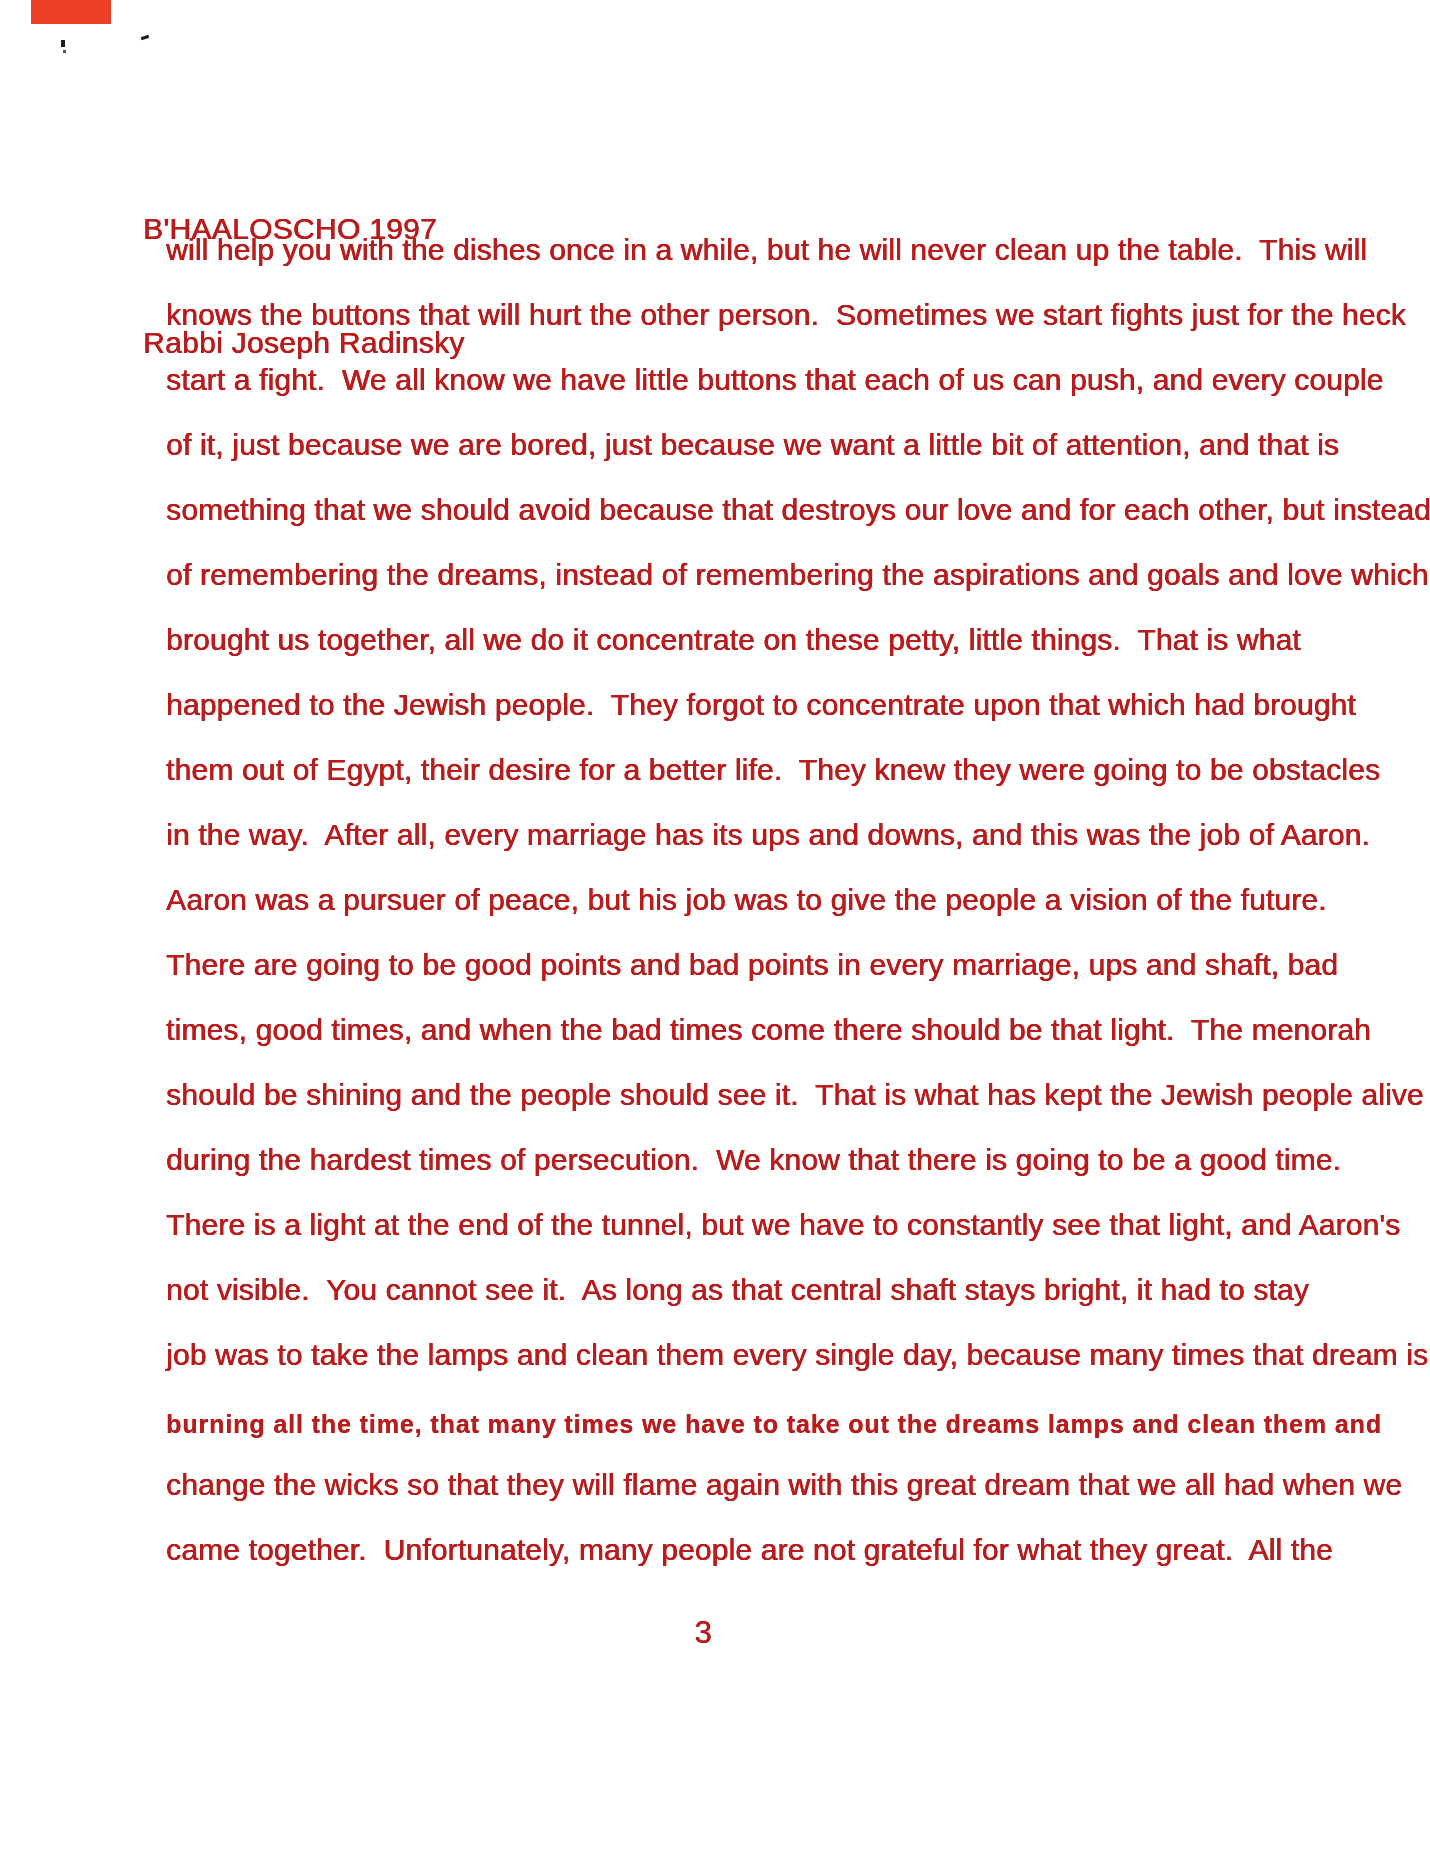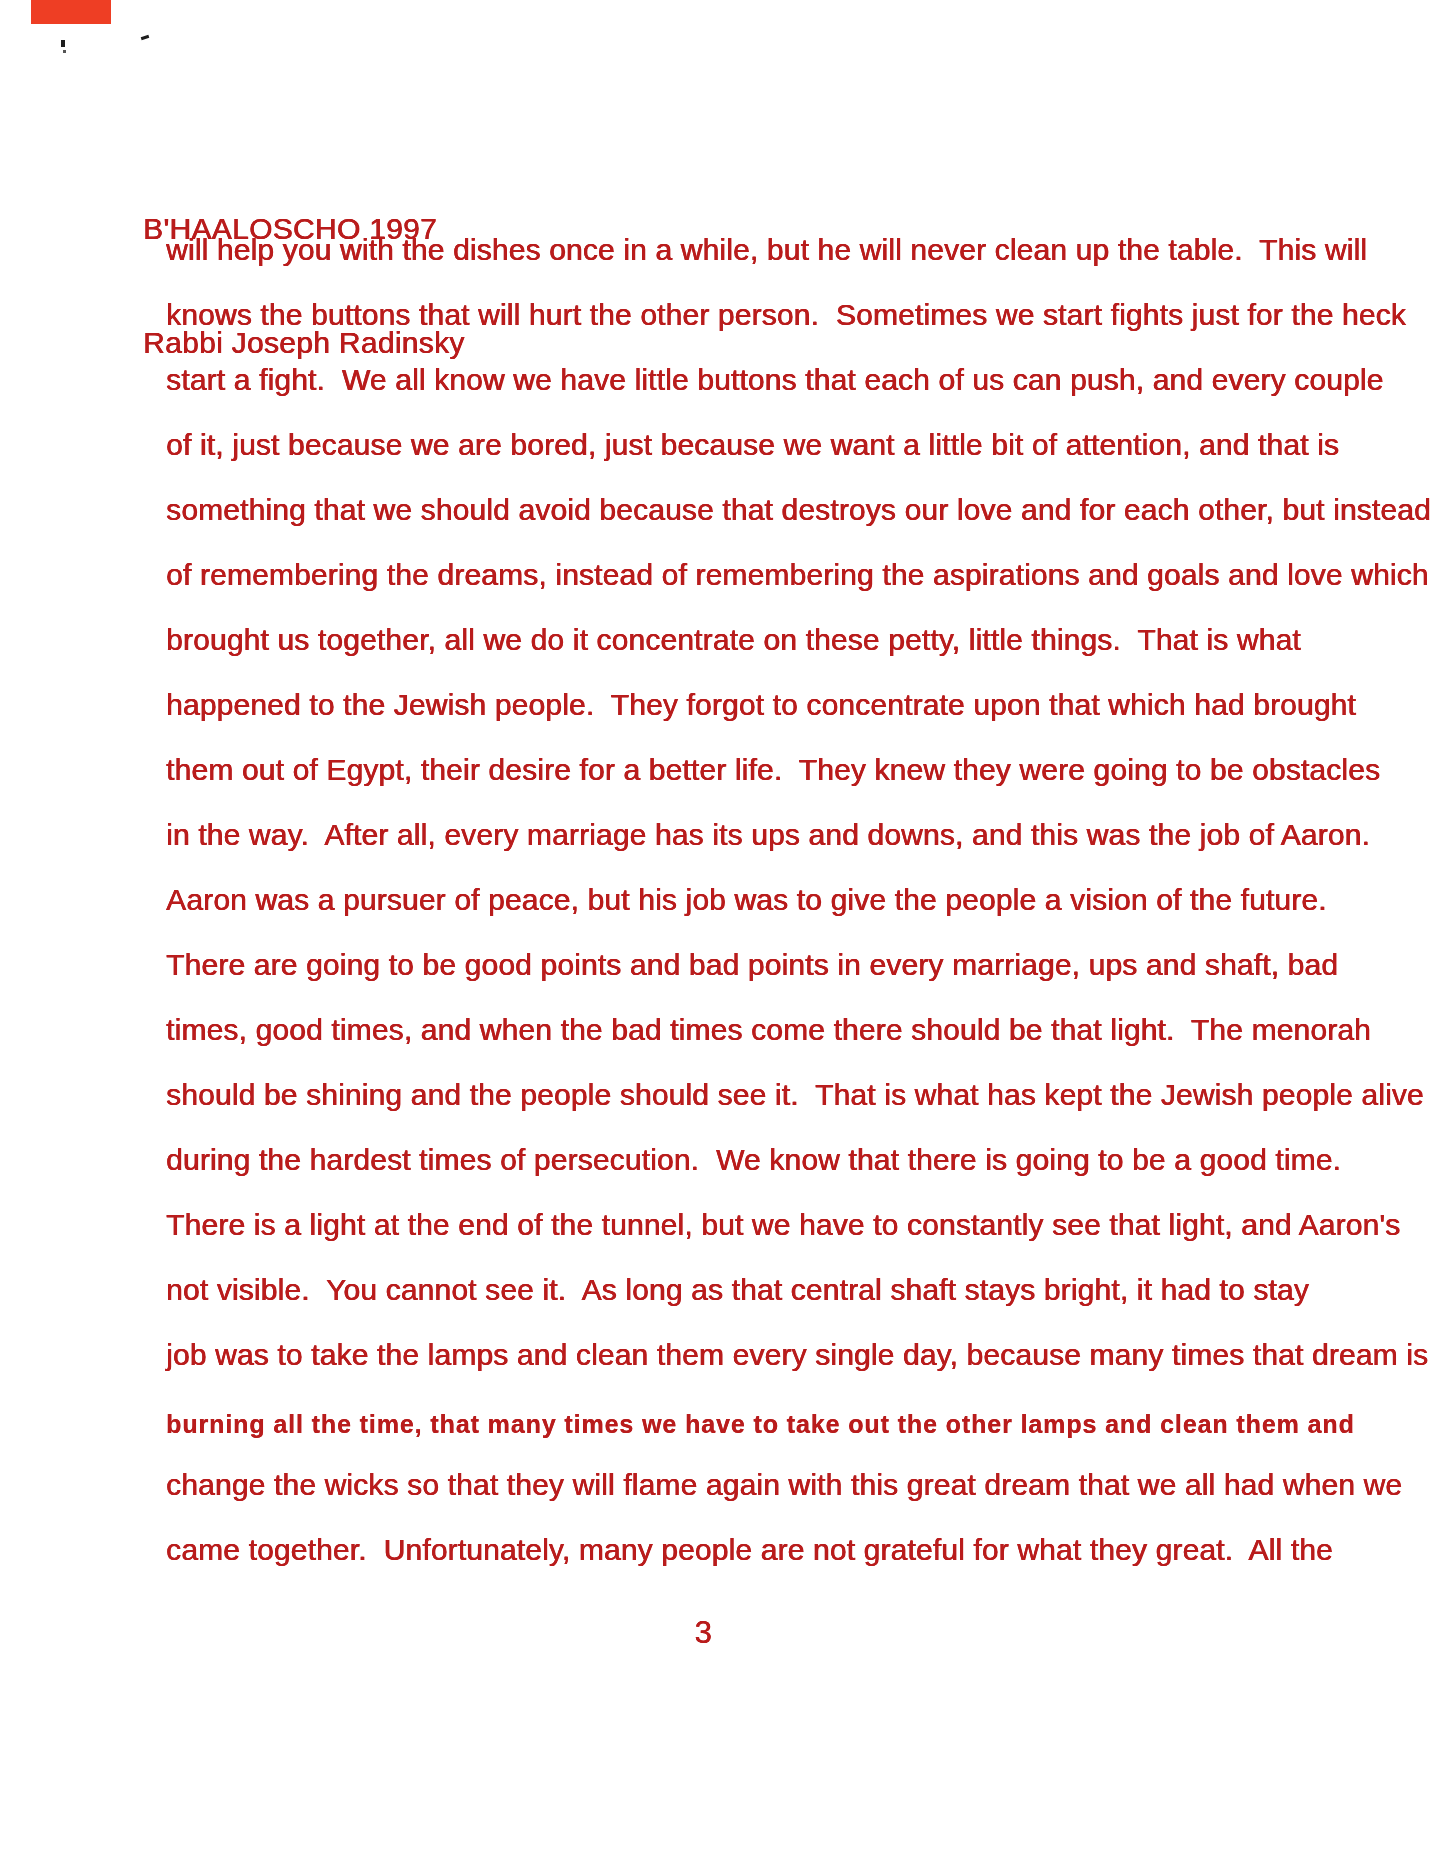--- a/index.html
+++ b/index.html
@@ -103,20 +103,20 @@
       <div class="line">them out of Egypt, their desire for a better life.  They knew they were going to be obstacles</div>
       <div class="line">in the way.  After all, every marriage has its ups and downs, and this was the job of Aaron.</div>
       <div class="line">Aaron was a pursuer of peace, but his job was to give the people a vision of the future.</div>
       <div class="line">There are going to be good points and bad points in every marriage, ups and shaft, bad</div>
       <div class="line">times, good times, and when the bad times come there should be that light.  The menorah</div>
       <div class="line">should be shining and the people should see it.  That is what has kept the Jewish people alive</div>
       <div class="line">during the hardest times of persecution.  We know that there is going to be a good time.</div>
       <div class="line">There is a light at the end of the tunnel, but we have to constantly see that light, and Aaron's</div>
       <div class="line">not visible.  You cannot see it.  As long as that central shaft stays bright, it had to stay</div>
       <div class="line">job was to take the lamps and clean them every single day, because many times that dream is</div>
-      <div class="line small">burning all the time, that many times we have to take out the other lamps and clean them and</div>
+      <div class="line small">burning all the time, that many times we have to take out the dreams lamps and clean them and</div>
       <div class="line">change the wicks so that they will flame again with this great dream that we all had when we</div>
       <div class="line">came together.  Unfortunately, many people are not grateful for what they great.  All the</div>
     </div>
 
   <div class="page-number inktext">3</div>
 
 </div>
 
 </body></html>

